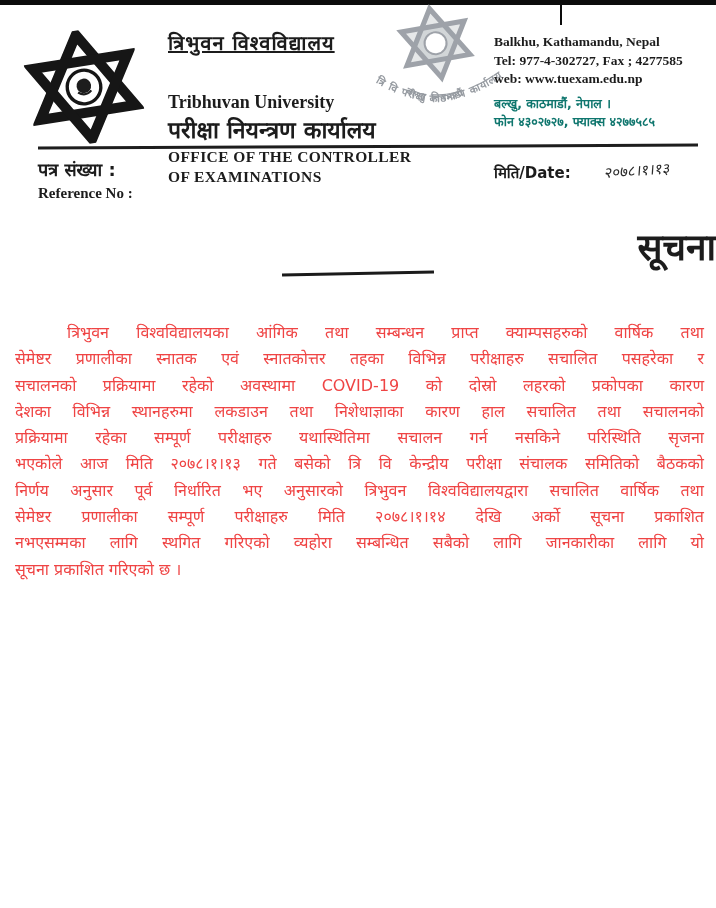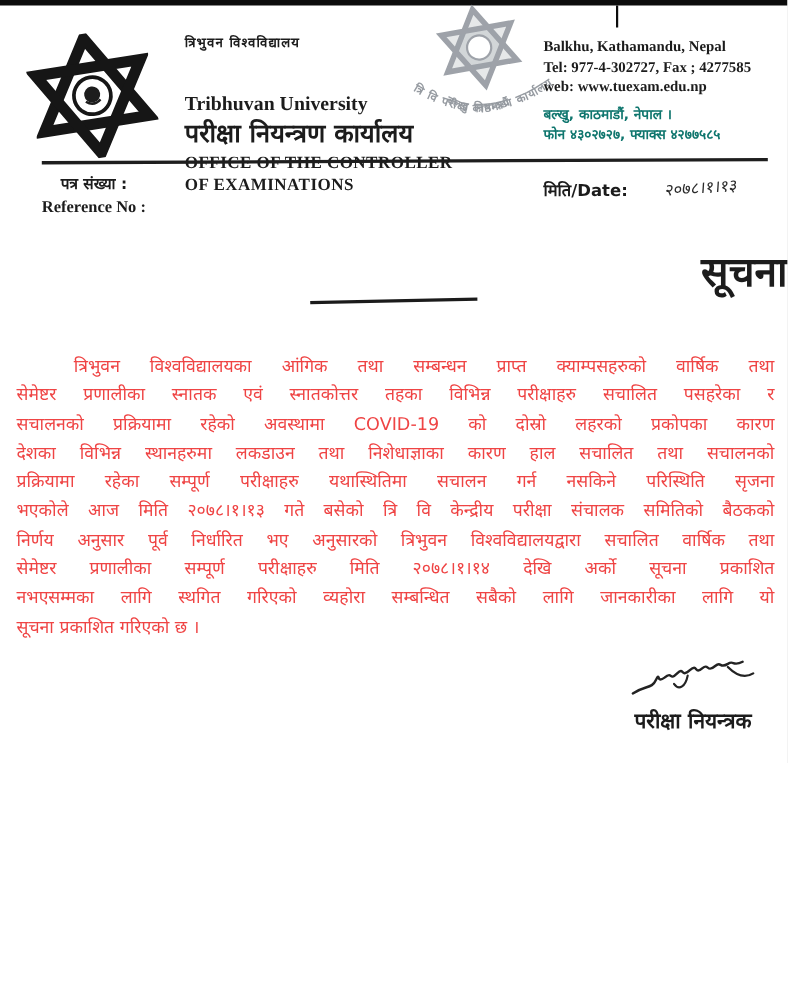--- a/index.html
+++ b/index.html
@@ -9,37 +9,37 @@
     background:#ffffff; overflow:hidden;
     font-family:"DejaVu Sans", sans-serif; color:#1c1c1c;
   }
   
   .topbar { position:absolute; top:0; left:0; width:716px; height:5px; background:#0c0c0c; }
   .topbar-tick { position:absolute; top:5px; left:560px; width:2px; height:20px; background:#0c0c0c; }
 
   
   .emblem { position:absolute; left:28px; top:30px; width:112px; height:114px; transform:rotate(-9deg); }
   .org-block { position:absolute; left:168px; top:33px; line-height:1; }
-  .org-np   { font-size:12px; font-weight:bold; letter-spacing:1px; margin-bottom:7px; }
+  .org-np   { font-size:20px; font-weight:bold; letter-spacing:1px; margin-bottom:7px;text-decoration:underline; }
   .org-en   { font-family:"Liberation Serif", serif; font-size:18px; font-weight:bold; margin-bottom:8px;margin-top:40px; }
   .office-np{ font-size:23px; font-weight:bold; margin-bottom:7px; }
   .office-en{ font-family:"Liberation Serif", serif; font-size:15.5px; font-weight:bold; letter-spacing:.4px; margin-bottom:4px; }
 
   .contact-block { position:absolute; left:494px; top:35px; line-height:1; }
   .contact-en { font-family:"Liberation Serif", serif; font-size:13.5px; font-weight:bold; margin-bottom:5px; }
   .contact-np { font-size:12.5px; font-weight:bold; color:#0f766e; margin-bottom:6px; }
   .gap-sm { height:7px; }
 
   .stamp { position:absolute; left:360px; top:2px; width:156px; height:128px; opacity:.8; }
 
   .header-rule { position:absolute; left:38px; top:145px; width:660px; height:2.5px; background:#1e1e1e; transform:rotate(-.25deg); }
 
   
   .ref-block { position:absolute; left:38px; top:161px; line-height:1; }
-  .ref-np { font-size:14px; font-weight:bold; margin-bottom:7px;text-align:center; }
+  .ref-np { font-size:18px; font-weight:bold; margin-bottom:7px; }
   .ref-en { font-family:"Liberation Serif", serif; font-size:15px; font-weight:bold; }
   .date-block { position:absolute; left:494px; top:162px; white-space:nowrap; }
   .date-label { font-size:15px; font-weight:bold; display:inline-block;text-align:right; }
   .date-value { font-size:15px; color:#2b2b2b; display:inline-block; margin-left:28px;
                 transform:rotate(-4deg) skewX(-8deg); transform-origin:left bottom; }
 
   
   .title-wrap { position:absolute; top:228px; left:0; width:716px; text-align:right; }
   .title { display:inline-block; font-size:37px; font-weight:bold; line-height:1.1; }
   .title-underline { width:152px; height:2.5px; background:#1b1b1b; margin:3px auto 0; transform:rotate(-1.2deg); }
@@ -126,22 +126,14 @@
     <div class="body-line">सचालनको प्रक्रियामा रहेको अवस्थामा COVID-19 को दोस्रो लहरको प्रकोपका कारण</div>
     <div class="body-line">देशका विभिन्न स्थानहरुमा लकडाउन तथा निशेधाज्ञाका कारण हाल सचालित तथा सचालनको</div>
     <div class="body-line">प्रक्रियामा रहेका सम्पूर्ण परीक्षाहरु यथास्थितिमा सचालन गर्न नसकिने परिस्थिति सृजना</div>
     <div class="body-line">भएकोले आज मिति २०७८।१।१३ गते बसेको त्रि वि केन्द्रीय परीक्षा संचालक समितिको बैठकको</div>
     <div class="body-line">निर्णय अनुसार पूर्व निर्धारित भए अनुसारको त्रिभुवन विश्वविद्यालयद्वारा सचालित वार्षिक तथा</div>
     <div class="body-line">सेमेष्टर प्रणालीका सम्पूर्ण परीक्षाहरु मिति २०७८।१।१४ देखि अर्को सूचना प्रकाशित</div>
     <div class="body-line">नभएसम्मका लागि स्थगित गरिएको व्यहोरा सम्बन्धित सबैको लागि जानकारीका लागि यो</div>
     <div class="body-line last">सूचना प्रकाशित गरिएको छ ।</div>
   </div>
 
-  <div class="sig-block">
-    <svg class="sig-scrawl" width="128" height="48" viewBox="0 0 130 50">
-      <path d="M8 40 C20 32 26 36 30 27 C34 19 30 31 38 25 C46 18 42 29 50 21 C57 14 53 26 62 18 C70 11 66 23 74 16 C80 11 78 21 86 14 C92 9 90 17 98 12 C104 8 102 15 112 10" fill="none" stroke="#232323" stroke-width="2.3" stroke-linecap="round"></path>
-      <path d="M60 23 C58 33 52 38 47 31" fill="none" stroke="#232323" stroke-width="2" stroke-linecap="round"></path>
-      <path d="M98 15 C106 23 114 26 122 21" fill="none" stroke="#232323" stroke-width="2.2" stroke-linecap="round"></path>
-    </svg>
-    <div class="sig-role">परीक्षा नियन्त्रक</div>
-  </div>
 
 </div>
 
 </body></html>

